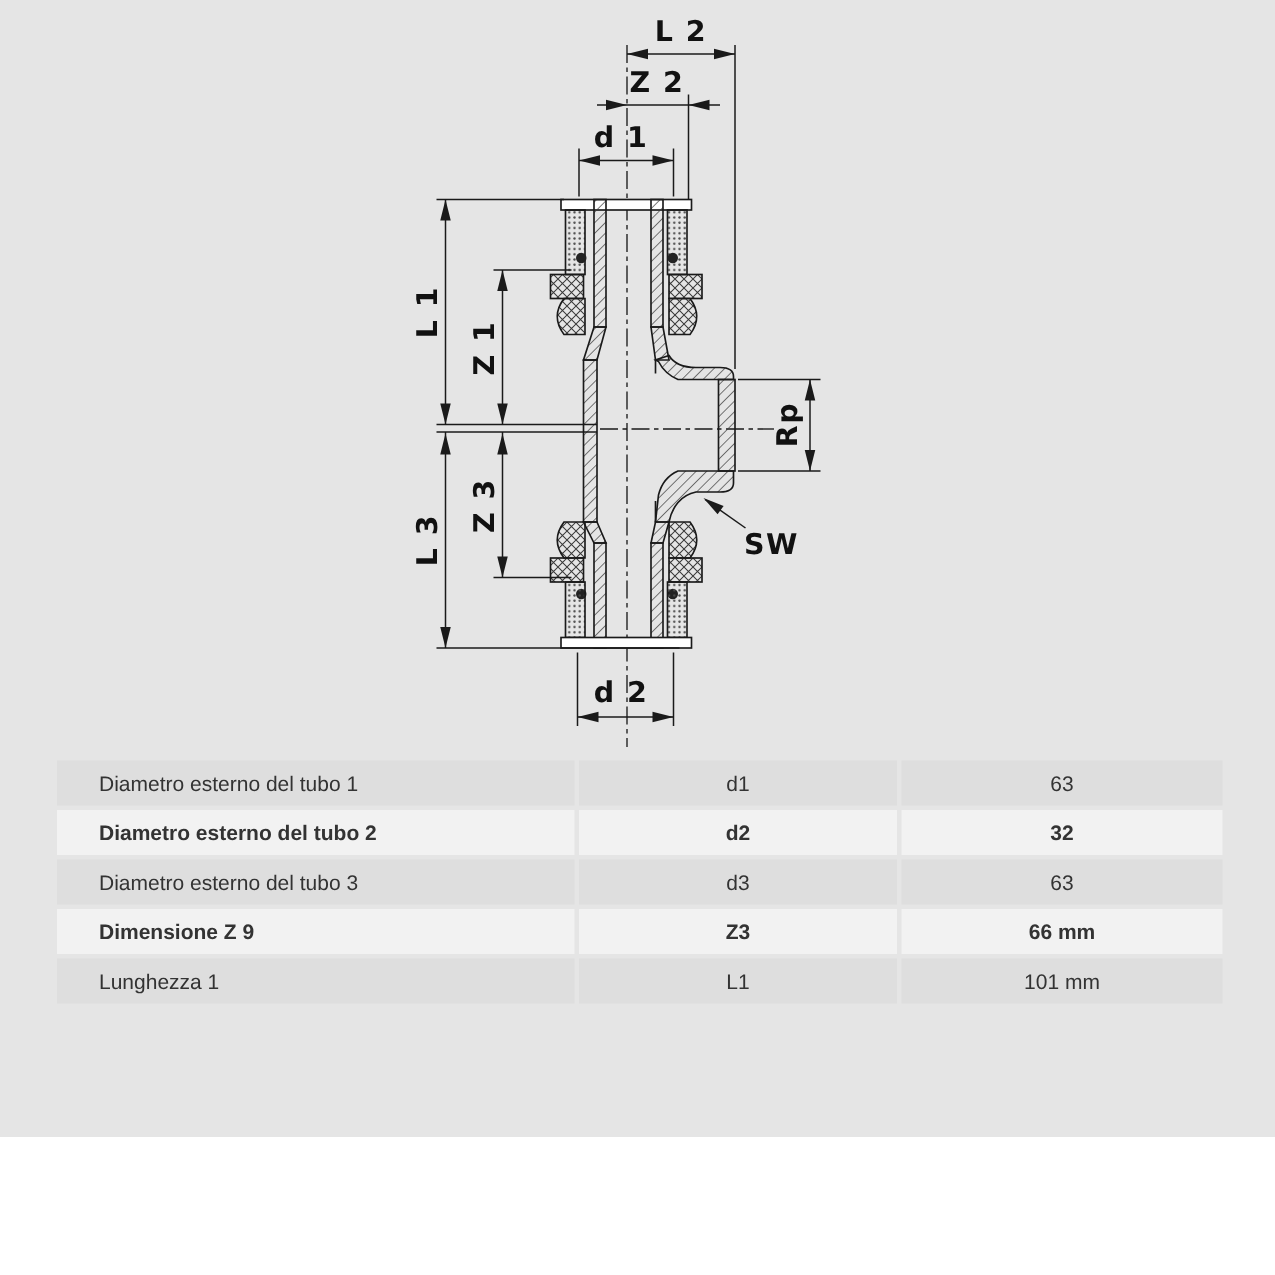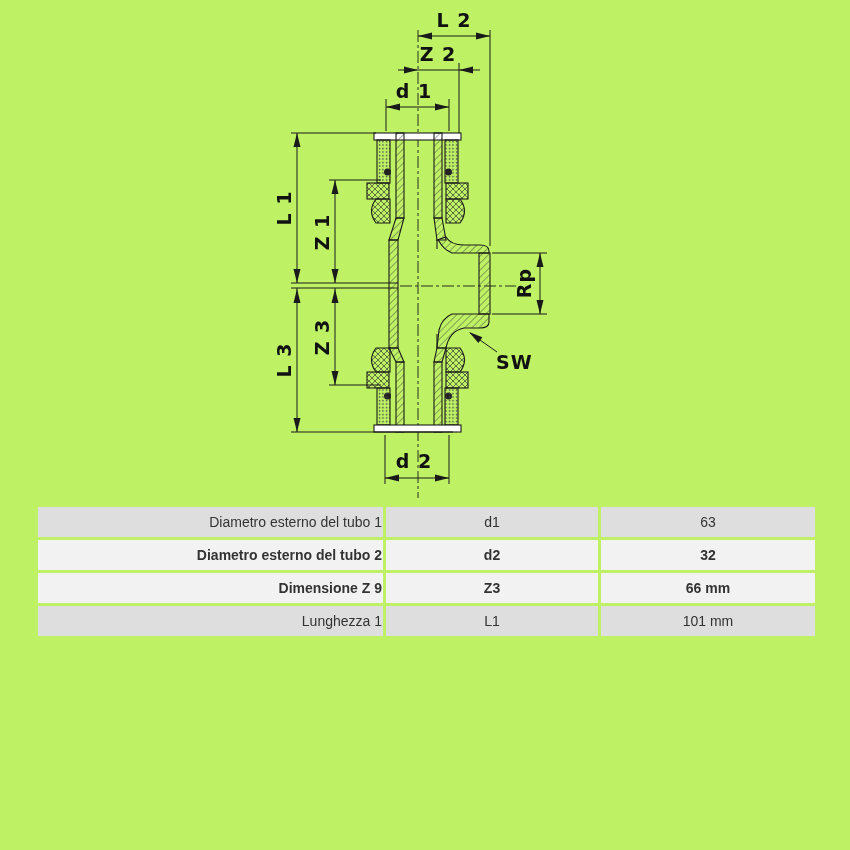--- a/index.html
+++ b/index.html
@@ -1,24 +1,24 @@
 <!DOCTYPE html>
 <html><head>
 <meta charset="utf-8">
 <style>
   html,body{margin:0;padding:0;background:#fff;}
-  .page{position:relative;width:850px;height:850px;background:#bef264;overflow:hidden;
+  .page{position:relative;width:850px;height:758px;background:#e5e5e5;overflow:hidden;
         font-family:"Liberation Sans","DejaVu Sans",sans-serif;}
   .drawing{position:absolute;left:0;top:0;}
   .dim-label{font-family:"DejaVu Sans","Liberation Sans",sans-serif;font-size:19px;font-weight:bold;
              fill:#111;letter-spacing:1px;}
   .spec-table{position:absolute;left:35px;top:504px;width:783px;border-collapse:separate;
               border-spacing:3px 3px;table-layout:fixed;font-size:14px;color:#333;}
   .spec-table td{height:28px;vertical-align:middle;}
-  .spec-table td.c1{padding-left:28px;text-align:right;}
+  .spec-table td.c1{padding-left:28px;text-align:left;}
   .spec-table td.c2,.spec-table td.c3,.spec-table td.cm{text-align:center;}
   .spec-table tr.odd td{background:#dedede;}
   .spec-table tr.even td{background:#f2f2f2;font-weight:bold;}
 </style>
 </head>
 <body>
 
 <div class="page">
 
   <svg class="drawing" width="850" height="505" viewBox="0 0 850 505">
@@ -161,20 +161,25 @@
         <tr class="odd">
       <td class="c1">Diametro esterno del tubo 1</td>
       <td class="c2">d1</td>
       <td class="c3">63</td>
     </tr>
     <tr class="even">
       <td class="c1">Diametro esterno del tubo 2</td>
       <td class="c2">d2</td>
       <td class="c3">32</td>
     </tr>
+    <tr class="odd">
+      <td class="c1">Diametro esterno del tubo 3</td>
+      <td class="c2">d3</td>
+      <td class="c3">63</td>
+    </tr>
     <tr class="even">
       <td class="c1">Dimensione Z 9</td>
       <td class="c2">Z3</td>
       <td class="c3">66 mm</td>
     </tr>
     <tr class="odd">
       <td class="c1">Lunghezza 1</td>
       <td class="c2">L1</td>
       <td class="c3">101 mm</td>
     </tr>

